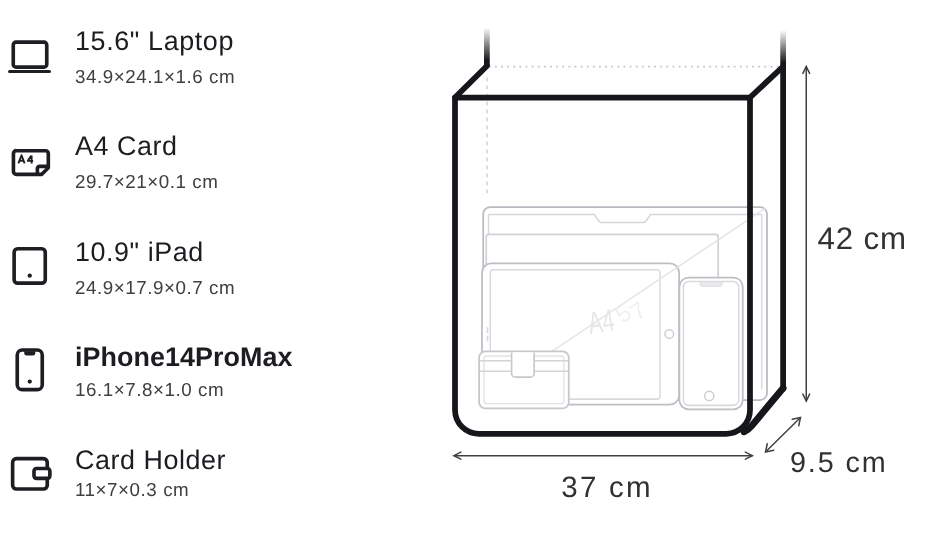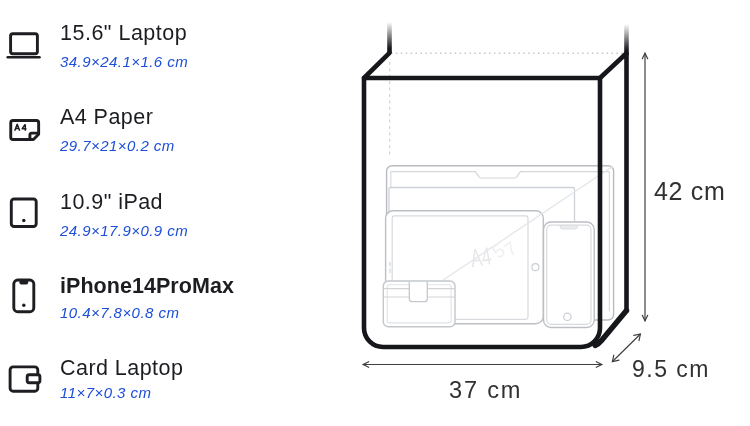--- a/index.html
+++ b/index.html
@@ -1,18 +1,18 @@
 <!DOCTYPE html>
 <html><head>
 <meta charset="utf-8">
 <style>
   html,body{margin:0;padding:0;background:#fff;width:750px;height:426px;overflow:hidden;}
   body{font-family:"Liberation Sans",sans-serif;position:relative;}
   .title{position:absolute;left:60px;font-size:21.5px;line-height:24px;letter-spacing:0.45px;color:#1c1d21;white-space:nowrap;}
-  .sub{position:absolute;left:60px;font-size:15px;line-height:17px;letter-spacing:0.45px;color:#1d4ed8;white-space:nowrap;font-style:italic;}
+  .sub{position:absolute;left:60px;font-size:15px;line-height:17px;letter-spacing:0.45px;color:#404040;white-space:nowrap;}
   .icon{position:absolute;left:0;top:0;}
 </style>
 </head>
 <body>
 
 <div>
 
   <svg class="icon" width="750" height="426" viewBox="0 0 750 426" fill="none" stroke="#1d1e22">
     <rect x="10.6" y="33.7" width="26.8" height="20" rx="2.2" stroke-width="2.9"></rect>
     <line x1="7.7" y1="57.2" x2="39.5" y2="57.2" stroke-width="2.5" stroke-linecap="round"></line>
@@ -30,33 +30,33 @@
 
     <rect x="10.1" y="366.9" width="27.7" height="24.3" rx="3" stroke-width="2.9"></rect>
     <rect x="27.2" y="374.8" width="12.7" height="7.9" rx="2" fill="#fff" stroke-width="2.9"></rect>
     <line x1="30" y1="378.8" x2="37" y2="378.8" stroke="#fff" stroke-width="2.2"></line>
   </svg>
 
   <div class="title" style="top:20.5px;letter-spacing:0.5px;">15.6" Laptop</div>
 
   <div class="sub" style="top:53px;">34.9×24.1×1.6 cm</div>
 
-  <div class="title" style="top:104.8px;">A4 Paper</div>
+  <div class="title" style="top:104.8px;">A4 Card</div>
 
-  <div class="sub" style="top:137px;">29.7×21×0.2 cm</div>
+  <div class="sub" style="top:137px;">29.7×21×0.1 cm</div>
 
   <div class="title" style="top:189.8px;">10.9" iPad</div>
 
-  <div class="sub" style="top:221.7px;">24.9×17.9×0.9 cm</div>
+  <div class="sub" style="top:221.7px;">24.9×17.9×0.7 cm</div>
 
   <div class="title" style="top:273.8px;letter-spacing:0.05px;font-weight:bold;">iPhone14ProMax</div>
 
-  <div class="sub" style="top:304.3px;">10.4×7.8×0.8 cm</div>
+  <div class="sub" style="top:304.3px;">16.1×7.8×1.0 cm</div>
 
-  <div class="title" style="top:355.9px;">Card Laptop</div>
+  <div class="title" style="top:355.9px;">Card Holder</div>
 
   <div class="sub" style="top:383.6px;">11×7×0.3 cm</div>
 </div>
 
 <svg class="icon" width="750" height="426" viewBox="0 0 750 426" fill="none">
   <defs>
     <linearGradient id="fadeL" x1="0" y1="0" x2="0" y2="1">
       <stop offset="0" stop-color="#16171b" stop-opacity="0"></stop>
       <stop offset="0.85" stop-color="#16171b" stop-opacity="1"></stop>
     </linearGradient>

